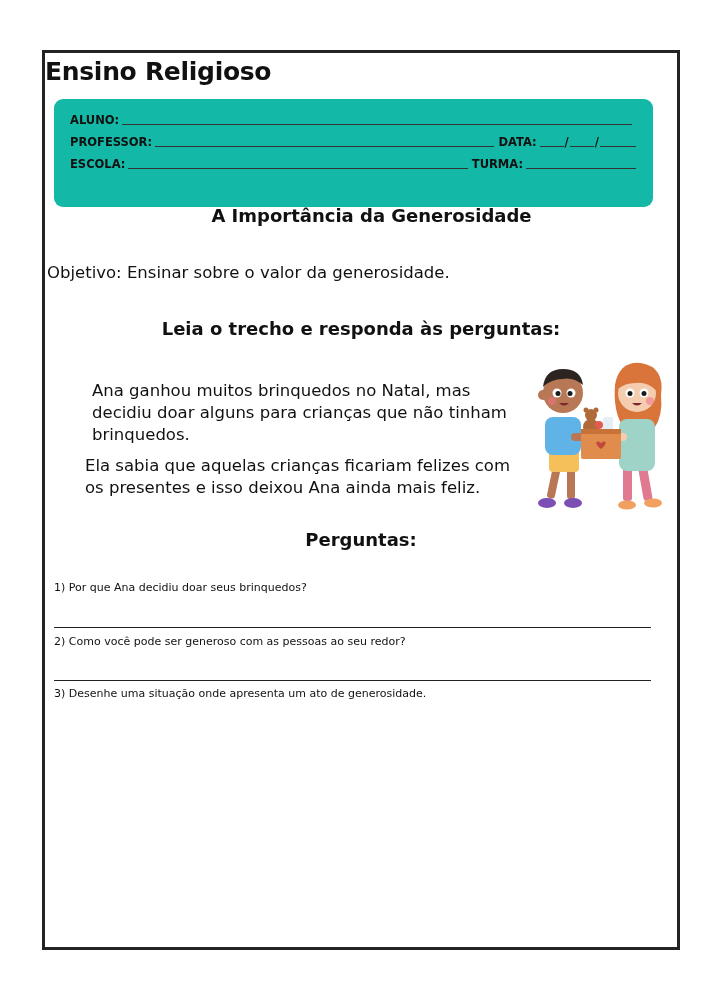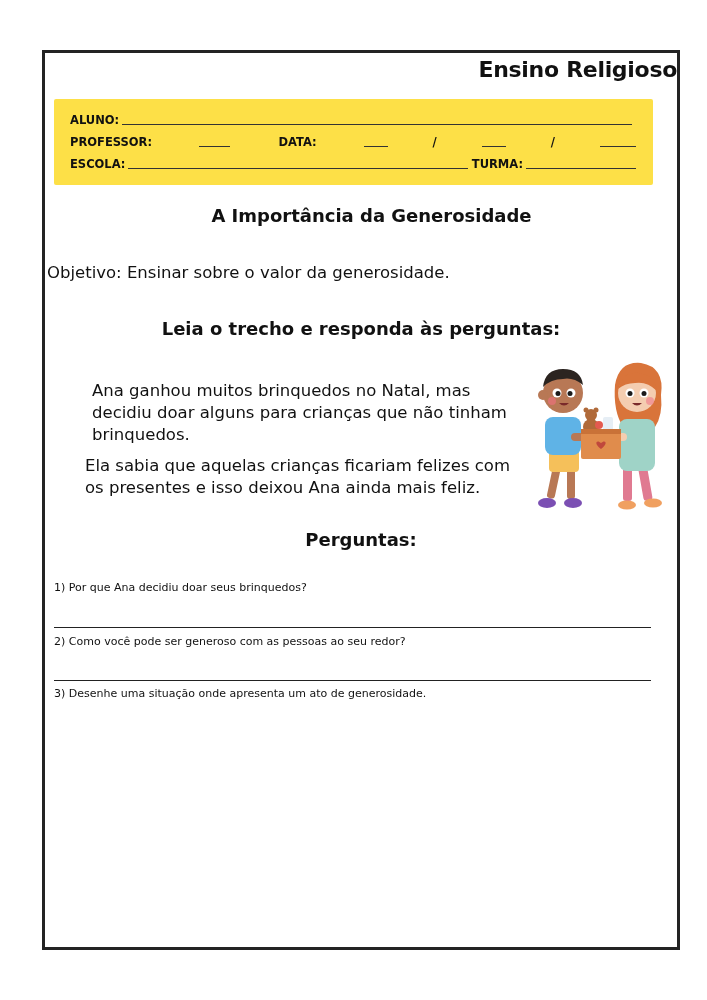--- a/index.html
+++ b/index.html
@@ -22,54 +22,54 @@
       width: 632px;
       height: 894px;
       border: 3px solid #232323;
       background: #ffffff;
     }
     .title {
       position: absolute;
       left: 0;
       right: 0;
       top: 4px;
-      text-align: right;
-      font-size: 22px;
+      text-align: left;
+      font-size: 25px;
       font-weight: bold;
       letter-spacing: -0.3px;
     }
     .info-box {
       position: absolute;
       left: 9px;
       top: 46px;
       width: 599px;
-      height: 86px;
-      background: #fde047;
-      border-radius: 2px;
+      height: 108px;
+      background: #14b8a6;
+      border-radius: 9px;
     }
     .info-row {
       position: absolute;
       left: 16px;
       width: 566px;
       font-size: 11.5px;
       font-weight: bold;
       display: flex;
       align-items: flex-end;
       white-space: nowrap;
     }
     .info-row .line {
       flex: 1;
       border-bottom: 1px solid #333;
       height: 12px;
       margin: 0 4px 2px 3px;
     }
     .info-row .line.short { flex: none; }
     .info-row .slash { margin: 0 1px; }
     .row1 { top: 13px; }
-    .row2 { top: 35px; gap: 44px; }
+    .row2 { top: 35px; }
     .row3 { top: 57px; }
 
     .section-title {
       position: absolute;
       left: 0;
       right: 0;
       text-align: center;
       font-size: 18px;
       font-weight: bold;
     }

